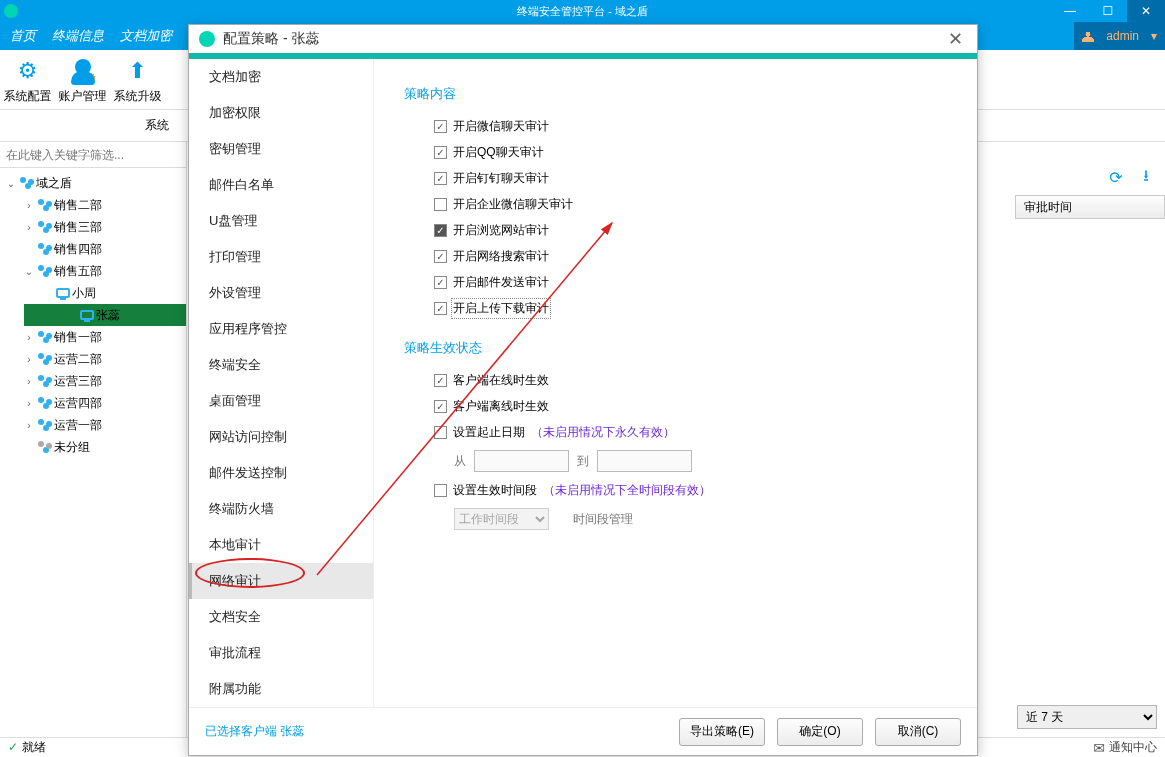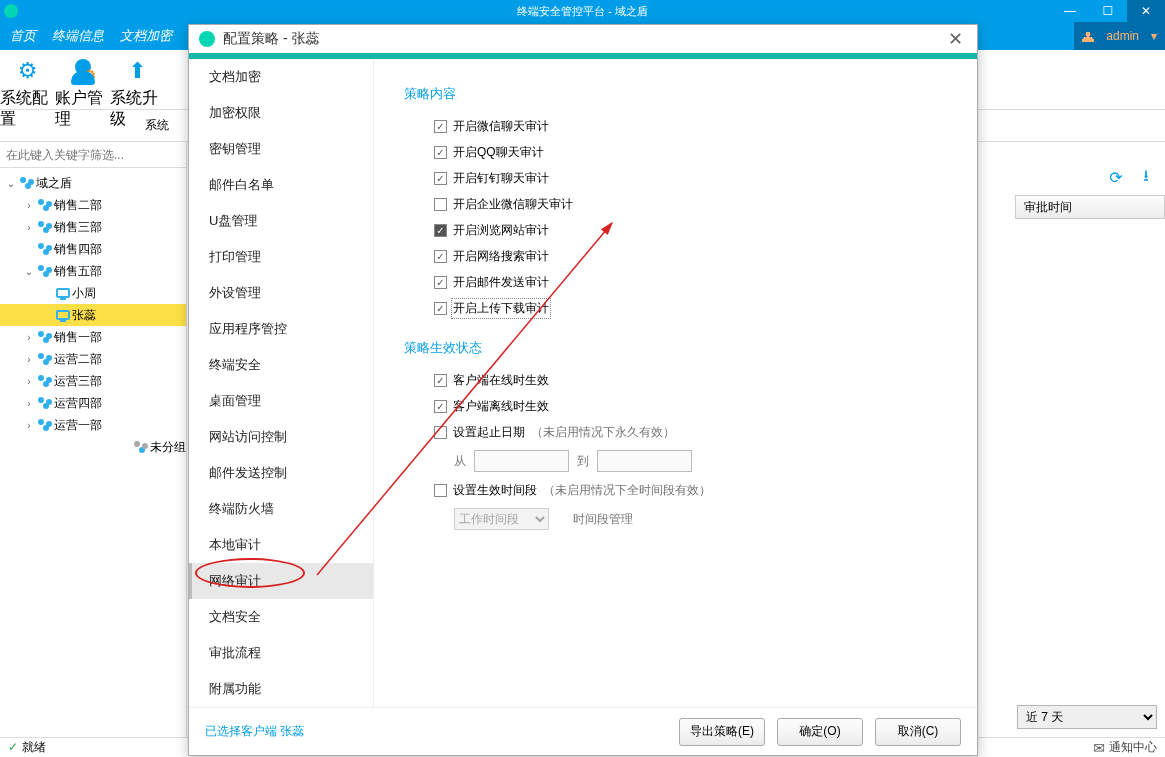--- a/index.html
+++ b/index.html
@@ -16,40 +16,40 @@
 
     .menubar { height: 28px; background: #009ee8; display: flex; align-items: center; padding-left: 10px; color:#fff; gap:16px; position:relative;}
     .menubar .item { cursor:pointer; font-size:13px;font-style:italic;}
     .admin-badge { position:absolute; right:0; height:28px; background:#006dab; color:#ffb270; display:flex; align-items:center; padding:0 8px; gap:12px;}
     .admin-badge .ic { width:12px;height:12px;background:#ffb270; -webkit-mask: radial-gradient(circle at 50% 35%, #000 25%, transparent 26%),radial-gradient(ellipse 50% 30% at 50% 85%,#000 99%,transparent 100%); mask-composite:add;}
     
     
     .toolbar { height: 60px; display: flex; align-items: flex-start; padding-top:6px; background:#fff; border-bottom:1px solid #ddd;}
     .tool { width: 55px; display: flex; flex-direction: column; align-items: center; gap: 2px; cursor:pointer;}
     .tool .glyph { width:30px; height:30px; display:flex;align-items:center;justify-content:center; font-size:22px; color:#009ee8;}
-    .tool span { font-size:16px; }
+    .tool span { font-size:12px; }
     .avatar-glyph{position:relative;width:24px;height:24px;}
     .avatar-glyph::before{content:"";position:absolute;top:0;left:4px;width:16px;height:16px;border-radius:50%;background:#009ee8;}
     .avatar-glyph::after{content:"";position:absolute;bottom:-2px;left:0;width:24px;height:14px;border-radius:12px 12px 4px 4px;background:#009ee8;}
     .gear-corner{position:absolute;bottom:-2px;right:-2px;color:#ff8a00;font-size:14px;}
     .arrow-up-glyph{font-size:26px;color:#009ee8;line-height:1;}
 
     
     .subbar { height: 32px; display:flex; align-items:center; padding-left: 145px; gap: 20px; border-bottom:1px solid #ddd; font-size:12px;}
     
     
     .worksplit { display:flex; height: calc(757px - 22px - 28px - 60px - 32px - 20px);}
     .sidebar { width: 187px; border-right:1px solid #ddd; display:flex; flex-direction:column;}
     .search { height:26px; border-bottom:1px solid #ddd;}
     .search input { width:100%; height:100%; border:none; padding:0 6px; font-size:12px; outline:none; color:#888;}
     .tree { flex:1; overflow:auto; padding-top:4px;}
     .tree-item { display:flex; align-items:center; height:22px; cursor:pointer;}
     .tree-item .exp { width:14px; text-align:center; color:#666; font-size:10px;}
     .tree-item .ic { width:18px; display:inline-flex; align-items:center; justify-content:center;}
-    .tree-item.sel { background:#fde047;}
+    .tree-item.sel { background:#15803d;margin-left:24px;}
     .group-ic{width:14px;height:12px;position:relative;}
     .group-ic::before{content:"";position:absolute;left:0;top:0;width:6px;height:6px;border-radius:50%;background:#31b0f0;}
     .group-ic::after{content:"";position:absolute;right:0;top:2px;width:6px;height:6px;border-radius:50%;background:#31b0f0;box-shadow:-3px 4px 0 0 #31b0f0;}
     .pc-ic{width:14px;height:10px;border:2px solid #31b0f0;border-radius:2px;position:relative;}
     .pc-ic::after{content:"";position:absolute;bottom:-4px;left:2px;width:6px;height:2px;background:#31b0f0;}
     .grey .group-ic::before,.grey .group-ic::after{background:#aaa;}
 
     .main { flex:1; position:relative; background:#fff;}
     .grid-header { position:absolute; top:53px; right:0; height:24px; border:1px solid #ccc; background:linear-gradient(#fdfdfd,#ececec); display:flex; align-items:center; padding:0 8px; width:150px;}
     .refresh-row { position:absolute; top:26px; right:10px; display:flex; gap:12px; color:#009ee8;}
@@ -81,21 +81,21 @@
     .mcontent { flex:1; padding:20px 30px; overflow:auto; position:relative;}
     .sec-title { color:#009ee8; font-size:13px; margin:6px 0 10px;}
     .chk-row { display:flex; align-items:center; height:26px; padding-left:30px; gap:6px; font-size:12px;}
     .chk-row.dotted .lab{ outline:1px dotted #888; outline-offset:1px;}
     .chk { width:13px;height:13px; border:1px solid #888; display:inline-flex; align-items:center; justify-content:center; font-size:10px; color:#555;}
     .chk.on::after{content:"✓";}
     .chk.sq.on{background:#555;color:#fff;}
     .date-row { display:flex; align-items:center; height:32px; padding-left:50px; gap:8px; font-size:12px; color:#777;}
     .date-row select, .date-row input{ height:22px; border:1px solid #bbb; font-size:12px;}
     .date-row .w1{width:95px;} .date-row .w2{width:95px;}
-    .grey-txt{color:#737373;}
+    .grey-txt{color:#6d28d9;}
 
     .modal-footer { height:48px; border-top:1px solid #eee; display:flex; align-items:center; padding:0 16px;}
     .modal-footer .sel-client{ color:#009ee8; font-size:12px;}
     .modal-footer .btns{ margin-left:auto; display:flex; gap:12px;}
     .modal-footer button{ min-width:86px; height:28px; border:1px solid #aaa; background:linear-gradient(#fdfdfd,#ececec); border-radius:3px; font-size:12px; cursor:pointer;}
   </style>
 </head>
 <body>
 
 <div class="titlebar">
@@ -227,21 +227,21 @@
           </span>
           <span>运营四部</span>
         </div>
         <div class="tree-item" style="padding-left: 22px;">
           <span class="exp">›</span>
           <span class="ic">
             <span class="group-ic"></span>
           </span>
           <span>运营一部</span>
         </div>
-        <div class="tree-item grey" style="padding-left: 22px; justify-content: flex-end;">
+        <div class="tree-item grey" style="padding-left: 22px;">
           <span class="exp"></span>
           <span class="ic">
             <span class="group-ic"></span>
           </span>
           <span>未分组</span>
         </div>
       </div>
   </div>
   <div class="main">
     <div class="refresh-row">

